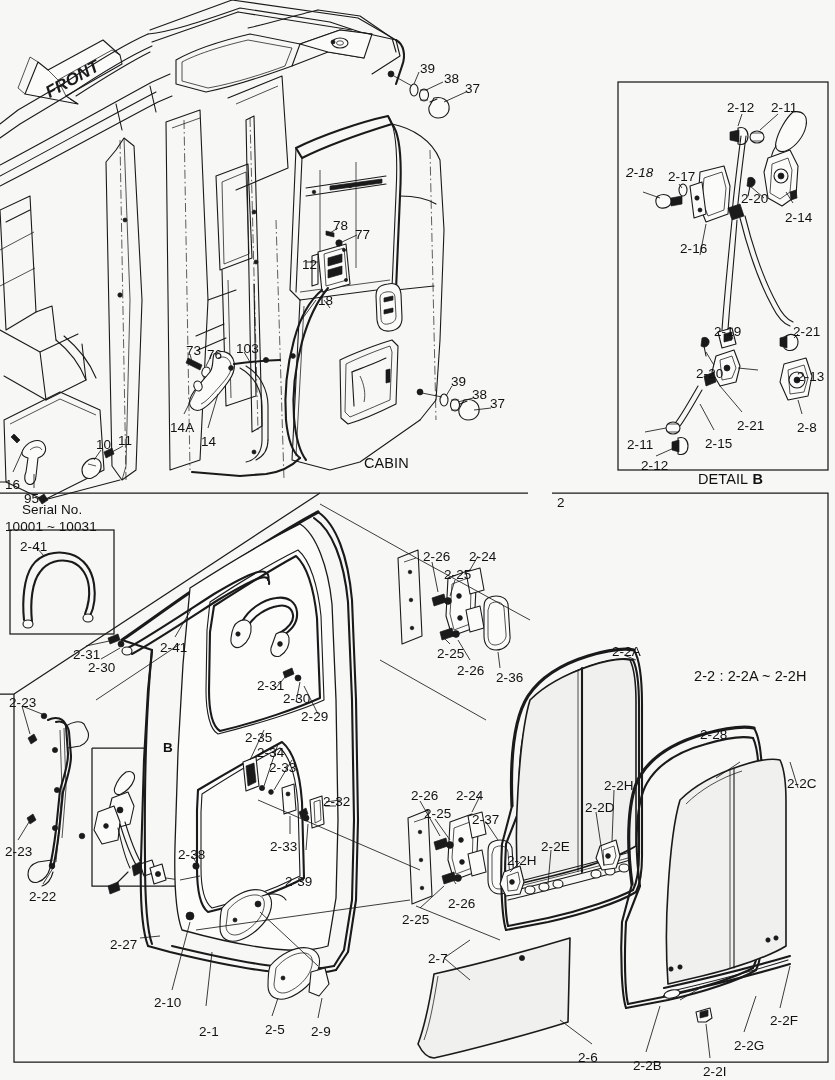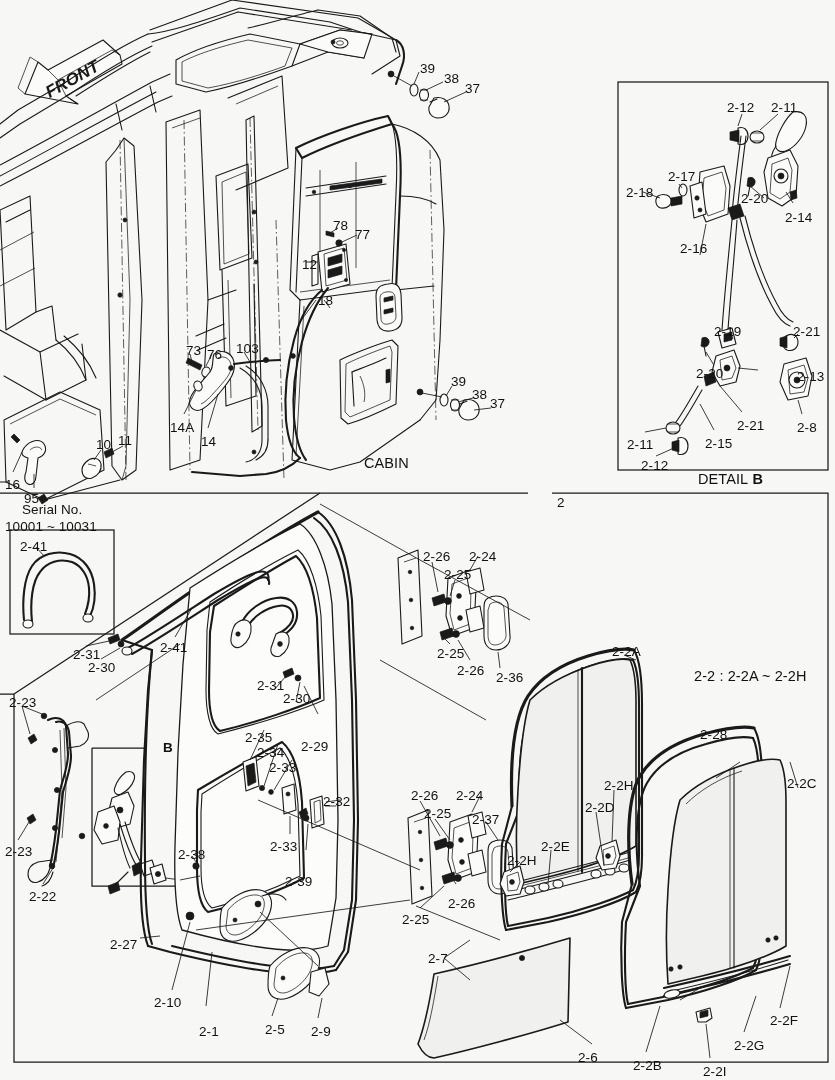--- a/index.html
+++ b/index.html
@@ -672,21 +672,21 @@
       <div class="lbl" style="left: 201px; top: 435px;">14</div>
       <div class="lbl" style="left: 96px; top: 438px;">10</div>
       <div class="lbl" style="left: 118px; top: 434px;">11</div>
       <div class="lbl" style="left: 5px; top: 478px;">16</div>
       <div class="lbl" style="left: 24px; top: 492px;">95</div>
       <div class="lbl" style="left: 451px; top: 375px;">39</div>
       <div class="lbl" style="left: 472px; top: 388px;">38</div>
       <div class="lbl" style="left: 490px; top: 397px;">37</div>
       <div class="lbl" style="left: 727px; top: 101px;">2-12</div>
       <div class="lbl" style="left: 771px; top: 101px;">2-11</div>
-      <div class="lbl" style="left: 626px; top: 186px;">2-18</div>
+      <div class="lbl" style="left: 626px; top: 166px; font-style: italic;">2-18</div>
       <div class="lbl" style="left: 668px; top: 170px;">2-17</div>
       <div class="lbl" style="left: 741px; top: 192px;">2-20</div>
       <div class="lbl" style="left: 785px; top: 211px;">2-14</div>
       <div class="lbl" style="left: 680px; top: 242px;">2-16</div>
       <div class="lbl" style="left: 714px; top: 325px;">2-19</div>
       <div class="lbl" style="left: 793px; top: 325px;">2-21</div>
       <div class="lbl" style="left: 696px; top: 367px;">2-20</div>
       <div class="lbl" style="left: 797px; top: 370px;">2-13</div>
       <div class="lbl" style="left: 797px; top: 421px;">2-8</div>
       <div class="lbl" style="left: 737px; top: 419px;">2-21</div>
@@ -699,21 +699,21 @@
       <div class="lbl" style="left: 160px; top: 641px;">2-41</div>
       <div class="lbl" style="left: 423px; top: 550px;">2-26</div>
       <div class="lbl" style="left: 469px; top: 550px;">2-24</div>
       <div class="lbl" style="left: 444px; top: 568px;">2-25</div>
       <div class="lbl" style="left: 437px; top: 647px;">2-25</div>
       <div class="lbl" style="left: 457px; top: 664px;">2-26</div>
       <div class="lbl" style="left: 496px; top: 671px;">2-36</div>
       <div class="lbl" style="left: 612px; top: 645px;">2-2A</div>
       <div class="lbl" style="left: 257px; top: 679px;">2-31</div>
       <div class="lbl" style="left: 283px; top: 692px;">2-30</div>
-      <div class="lbl" style="left: 301px; top: 710px; margin-top: 30px;">2-29</div>
+      <div class="lbl" style="left: 301px; top: 710px;">2-29</div>
       <div class="lbl" style="left: 9px; top: 696px;">2-23</div>
       <div class="lbl" style="left: 5px; top: 845px;">2-23</div>
       <div class="lbl" style="left: 29px; top: 890px;">2-22</div>
       <div class="lbl" style="left: 245px; top: 731px;">2-35</div>
       <div class="lbl" style="left: 257px; top: 746px;">2-34</div>
       <div class="lbl" style="left: 269px; top: 761px;">2-33</div>
       <div class="lbl" style="left: 323px; top: 795px;">2-32</div>
       <div class="lbl" style="left: 270px; top: 840px;">2-33</div>
       <div class="lbl" style="left: 285px; top: 855px; margin-top: 20px;">2-39</div>
       <div class="lbl" style="left: 178px; top: 848px;">2-38</div>

